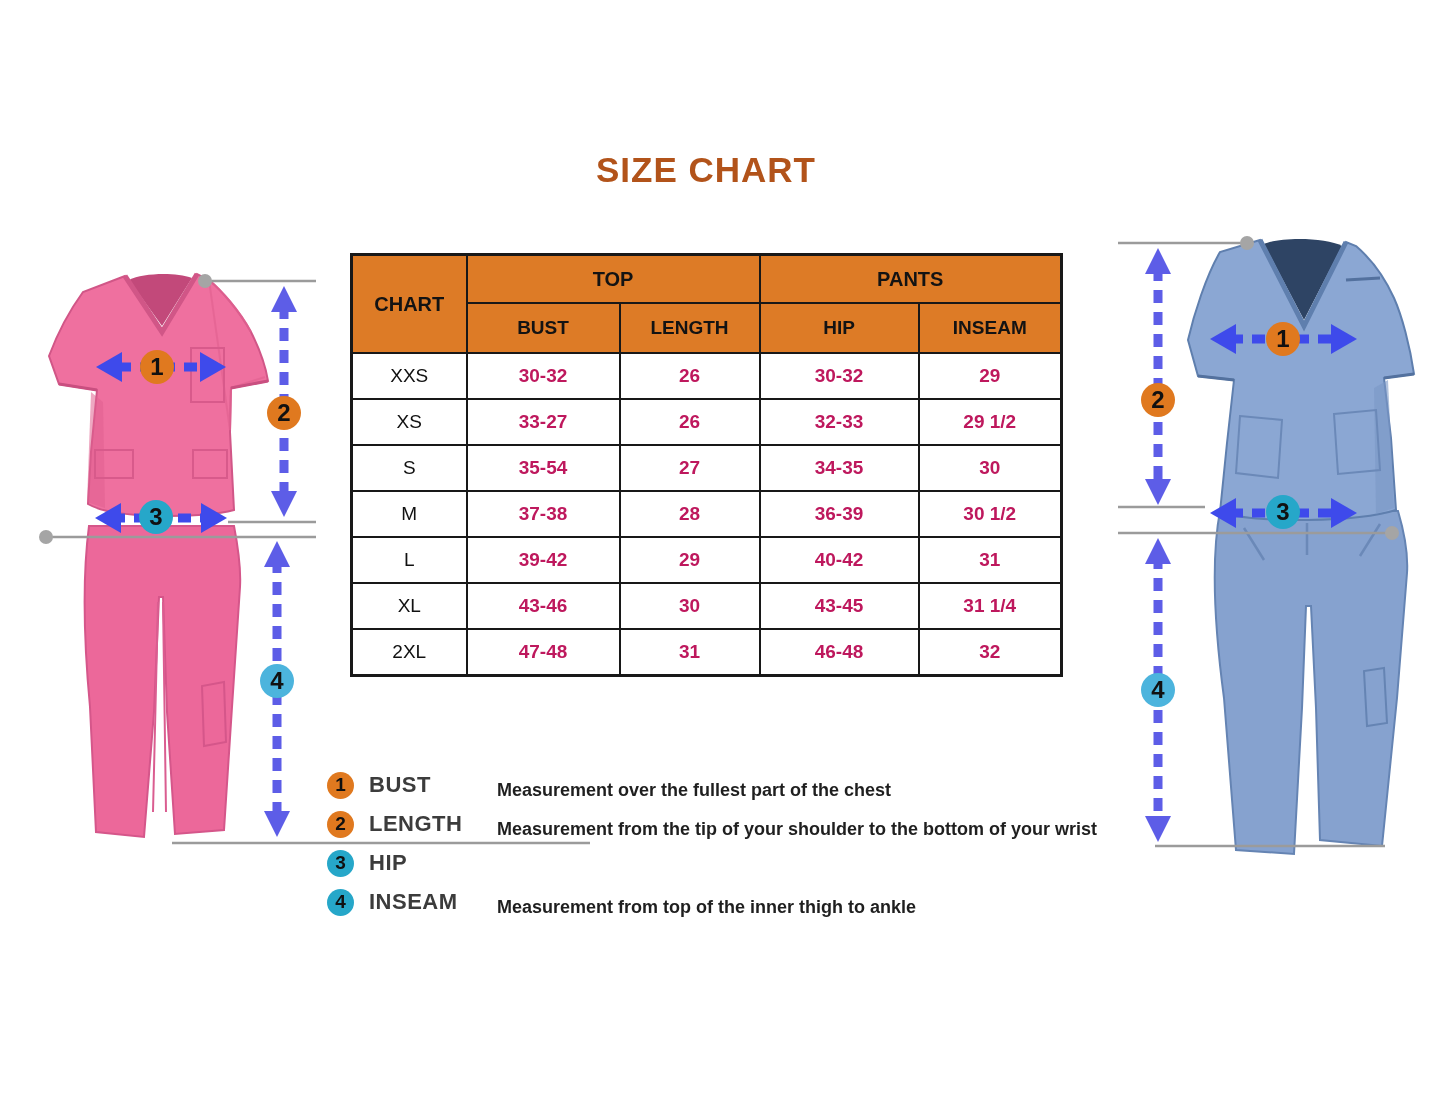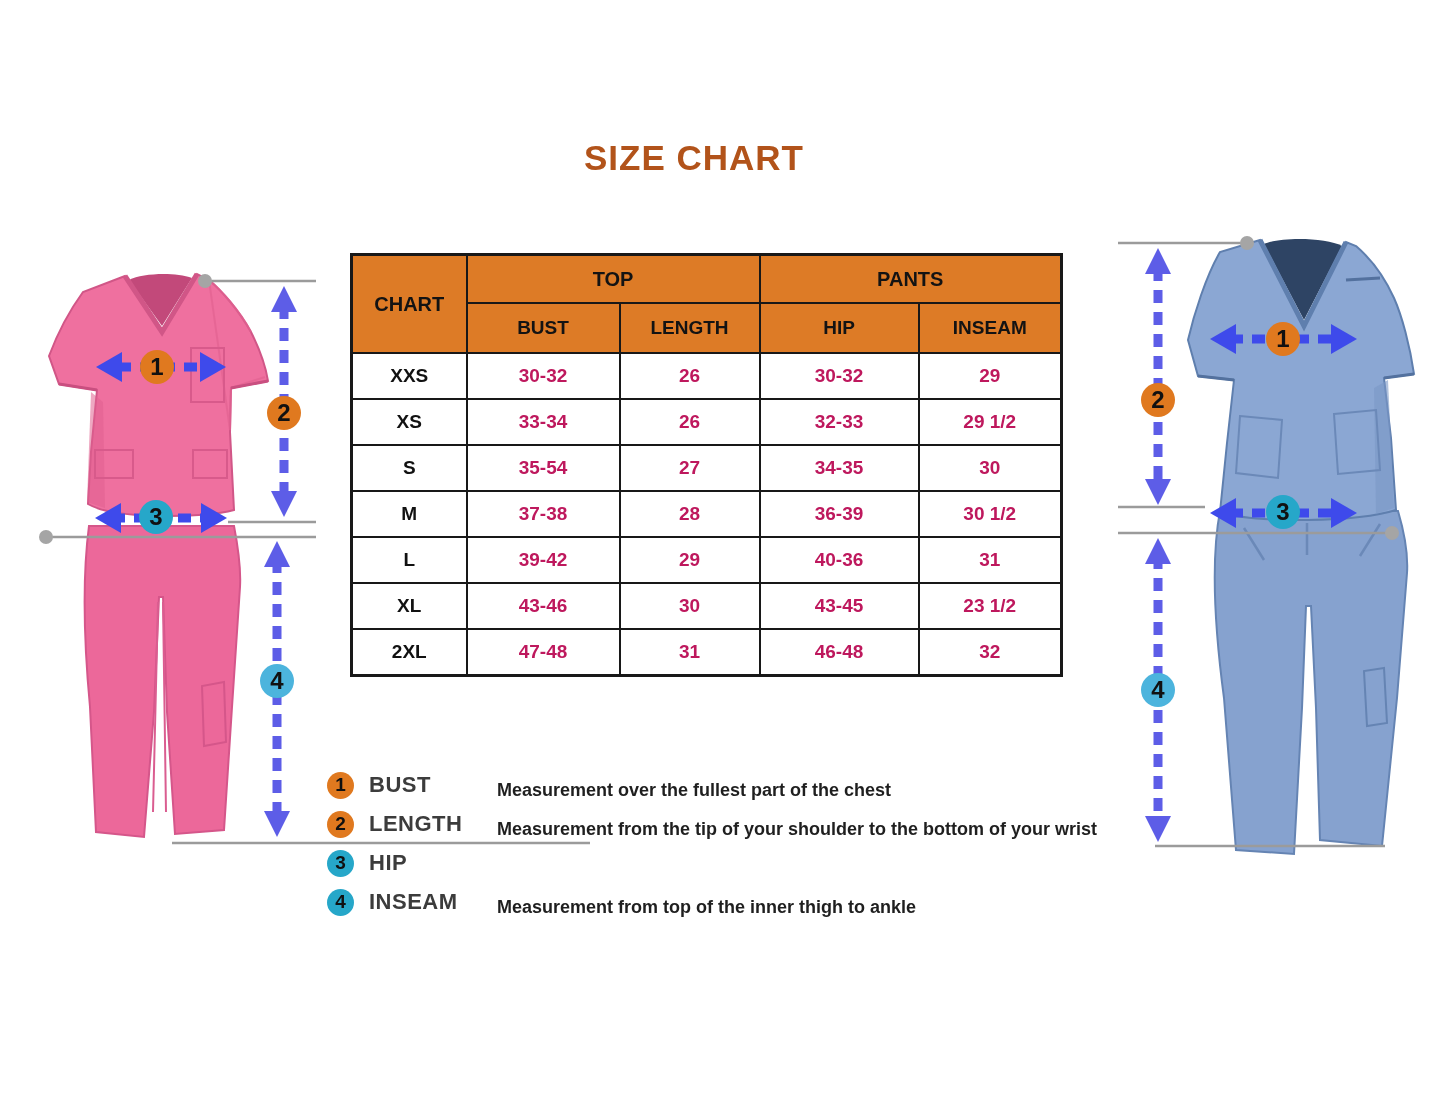--- a/index.html
+++ b/index.html
@@ -1,20 +1,20 @@
 <!DOCTYPE html>
 <html><head>
 <meta charset="utf-8">
 <style>
   html,body{margin:0;padding:0;background:#fff;}
   .canvas{position:relative;width:1445px;height:1110px;background:#ffffff;overflow:hidden;
           font-family:"Liberation Sans",sans-serif;}
   
   .title{position:absolute;left:690px;top:134px;transform:translateX(-50%);
-         font-size:35px;font-weight:bold;letter-spacing:1px;color:#b2531a;margin:4px;}
+         font-size:35px;font-weight:bold;letter-spacing:1px;color:#b2531a;margin:16px;}
   
   .fig{position:absolute;}
   .fig-left{left:25px;top:252px;width:300px;height:620px;}
   .fig-right{left:1148px;top:228px;width:300px;height:645px;}
   .overlay{position:absolute;left:0;top:0;width:1445px;height:1110px;pointer-events:none;}
   .gl{stroke:#9b9b9b;stroke-width:2.5;fill:none;}
   .dash-h{stroke:#3e4aeb;stroke-width:9;stroke-dasharray:13 9;fill:none;}
   .dash-v{stroke:#5d5de7;stroke-width:9;stroke-dasharray:13 9;fill:none;}
   .head-h{fill:#3e4aeb;}
   .head-v{fill:#5d5de7;}
@@ -27,21 +27,21 @@
   .teal{background:#26a7c9;}
   .lblue{background:#4cb4dd;}
   
   .size-table{position:absolute;left:350px;top:253px;width:710px;border-collapse:collapse;
               table-layout:fixed;background:#fff;border:3px solid #181818;}
   .size-table th,.size-table td{border:2px solid #181818;text-align:center;vertical-align:middle;padding:0;}
   .size-table thead th{background:#dd7b26;color:#131313;font-weight:bold;font-size:20px;}
   .size-table thead tr.hrow1 th{height:46px;}
   .size-table thead tr.hrow2 th{height:48px;font-size:19px;}
   .size-table tbody td{height:44px;font-size:19px;font-weight:600;color:#be185d;}
-  .size-table tbody td.size-col{font-weight:bold;color:#111;text-align:center;}
+  .size-table tbody td.size-col{font-weight:normal;color:#111;text-align:center;}
   
   .legend{position:absolute;left:327px;top:770px;display:flex;flex-direction:column;gap:9px;}
   .legend-row{display:flex;align-items:center;height:30px;}
   .lmark{width:27px;height:27px;border-radius:50%;display:flex;align-items:center;justify-content:center;
          font-size:19px;font-weight:bold;color:#101010;flex:0 0 27px;}
   .lmark i{font-style:normal;}
   .llabel{width:128px;margin-left:15px;font-size:22px;font-weight:bold;color:#3c3c3c;letter-spacing:0.5px;}
   .ldesc{font-size:18px;font-weight:bold;color:#1f1f1f;white-space:nowrap;margin-top:10px;}
 </style>
 </head>
@@ -182,21 +182,21 @@
     <tbody>
       <tr>
         <td class="size-col">XXS</td>
         <td>30-32</td>
         <td>26</td>
         <td>30-32</td>
         <td>29</td>
       </tr>
       <tr>
         <td class="size-col">XS</td>
-        <td>33-34</td>
+        <td>33-27</td>
         <td>26</td>
         <td>32-33</td>
         <td>29 1/2</td>
       </tr>
       <tr>
         <td class="size-col">S</td>
         <td>35-54</td>
         <td>27</td>
         <td>34-35</td>
         <td>30</td>
@@ -205,29 +205,29 @@
         <td class="size-col">M</td>
         <td>37-38</td>
         <td>28</td>
         <td>36-39</td>
         <td>30 1/2</td>
       </tr>
       <tr>
         <td class="size-col">L</td>
         <td>39-42</td>
         <td>29</td>
-        <td>40-36</td>
+        <td>40-42</td>
         <td>31</td>
       </tr>
       <tr>
         <td class="size-col">XL</td>
         <td>43-46</td>
         <td>30</td>
         <td>43-45</td>
-        <td>23 1/2</td>
+        <td>31 1/4</td>
       </tr>
       <tr>
         <td class="size-col">2XL</td>
         <td>47-48</td>
         <td>31</td>
         <td>46-48</td>
         <td>32</td>
       </tr>
     </tbody>
   </table>

